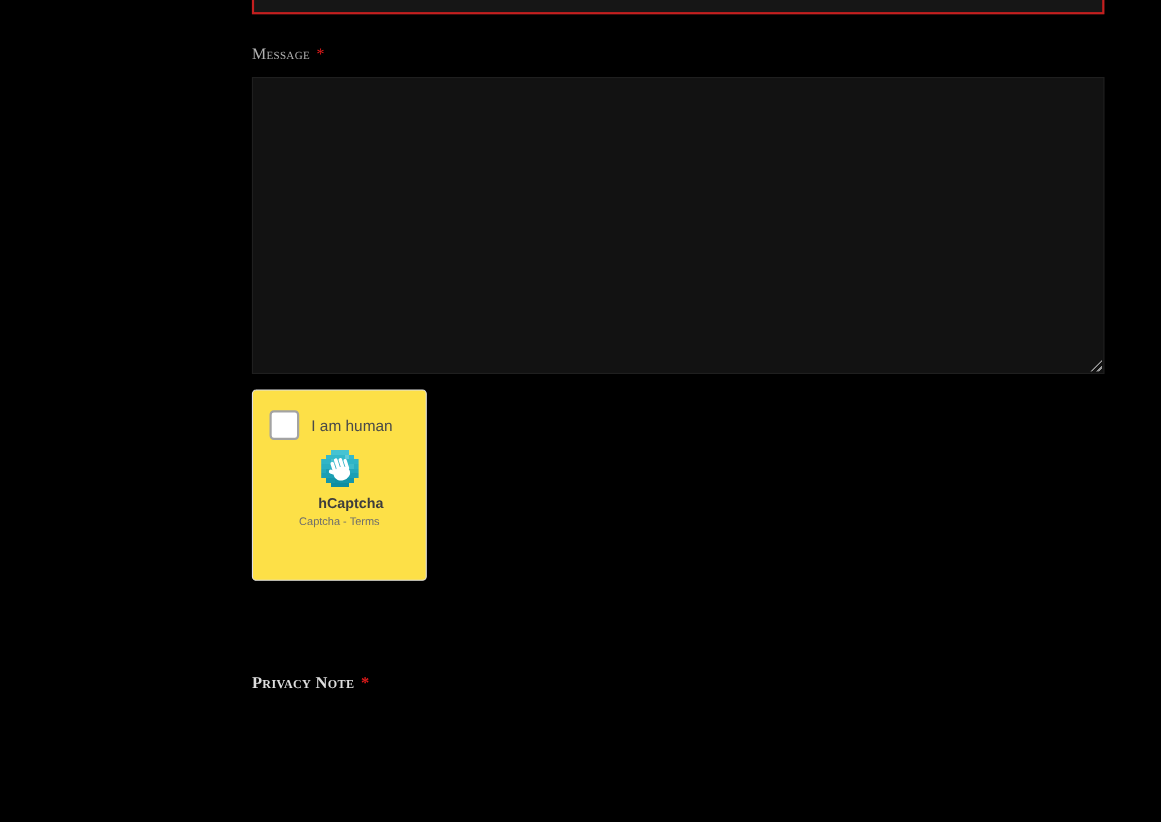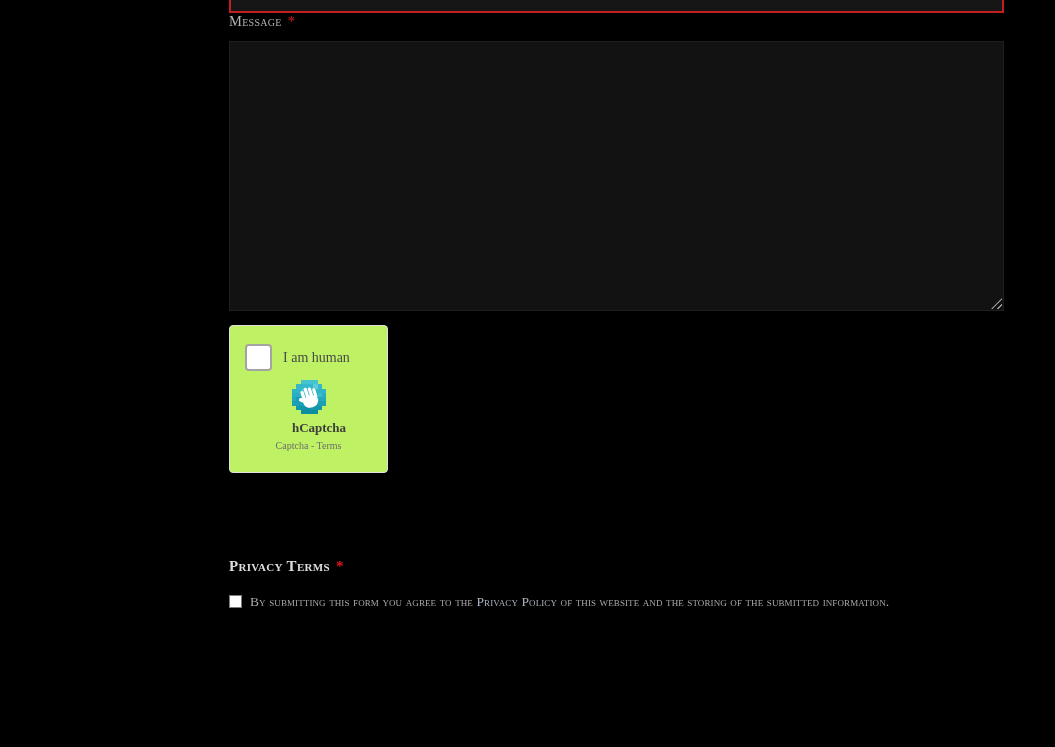--- a/index.html
+++ b/index.html
@@ -25,21 +25,21 @@
     color: #cccccc;
   }
   
   .label-row {
     font-variant: small-caps;
     font-size: 14.5px;
     line-height: 17px;
     color: #b2b2b2;
     letter-spacing: 0.3px;
   }
-  .label-row.message { }
+  .label-row.message { margin-top: 29px; }
   .label-row.captcha { margin-top: 22px; }
   .label-row.privacy {
     margin-top: 85px;
     font-weight: bold;
     font-size: 15px;
     color: #dedede;
   }
   .asterisk { color: #e01a1a; margin-left: 6px; font-variant: normal; }
   
   .textarea-wrap { position: relative; margin-top: 11px; width: 775px; height: 270px; }
@@ -54,25 +54,25 @@
   .resize-handle {
     position: absolute; right: 2px; bottom: 2px;
     width: 11px; height: 11px;
     background: repeating-linear-gradient(-45deg, transparent 0 2.5px, #9a9a9a 2.5px 4px);
     clip-path: polygon(100% 0, 100% 100%, 0 100%);
     cursor: nwse-resize;
   }
   
   .hcaptcha {
     margin-top: 14px;
-    width: 159px; height: 148px;
-    background: #bef264;
+    width: 159px; height: 174px;
+    background: #fde047;
     border: 1px solid #e0e0e0;
     border-radius: 4px;
-    font-family: Liberation Serif, serif;
+    font-family: Liberation Sans, sans-serif;
     font-variant: normal;
     overflow: hidden;
   }
   .hc-top { display: flex; align-items: center; padding: 18px 0 0 15px; }
   .hc-checkbox {
     width: 27px; height: 27px;
     background: #ffffff;
     border: 2px solid #a3a3a3;
     border-radius: 4px;
     cursor: pointer;
@@ -157,22 +157,18 @@
         </g>
       </svg>
       <div class="hc-brand">hCaptcha</div>
       <div class="hc-links">
         <a>Captcha</a><span> - </span><a>Terms</a>
       </div>
     </div>
   </div>
 
   <div class="label-row privacy">
-    <span>Privacy Terms</span><span class="asterisk">*</span>
+    <span>Privacy Note</span><span class="asterisk">*</span>
   </div>
 
-  <div class="check-row first">
-    <input type="checkbox" style="">
-    <span class="cb-text"><span>By submitting this form you agree to the </span><a class="privacy-link">Privacy Policy</a><span> of this website and the storing of the submitted information.</span></span>
-  </div>
 
 
 </div>
 
 </body></html>

